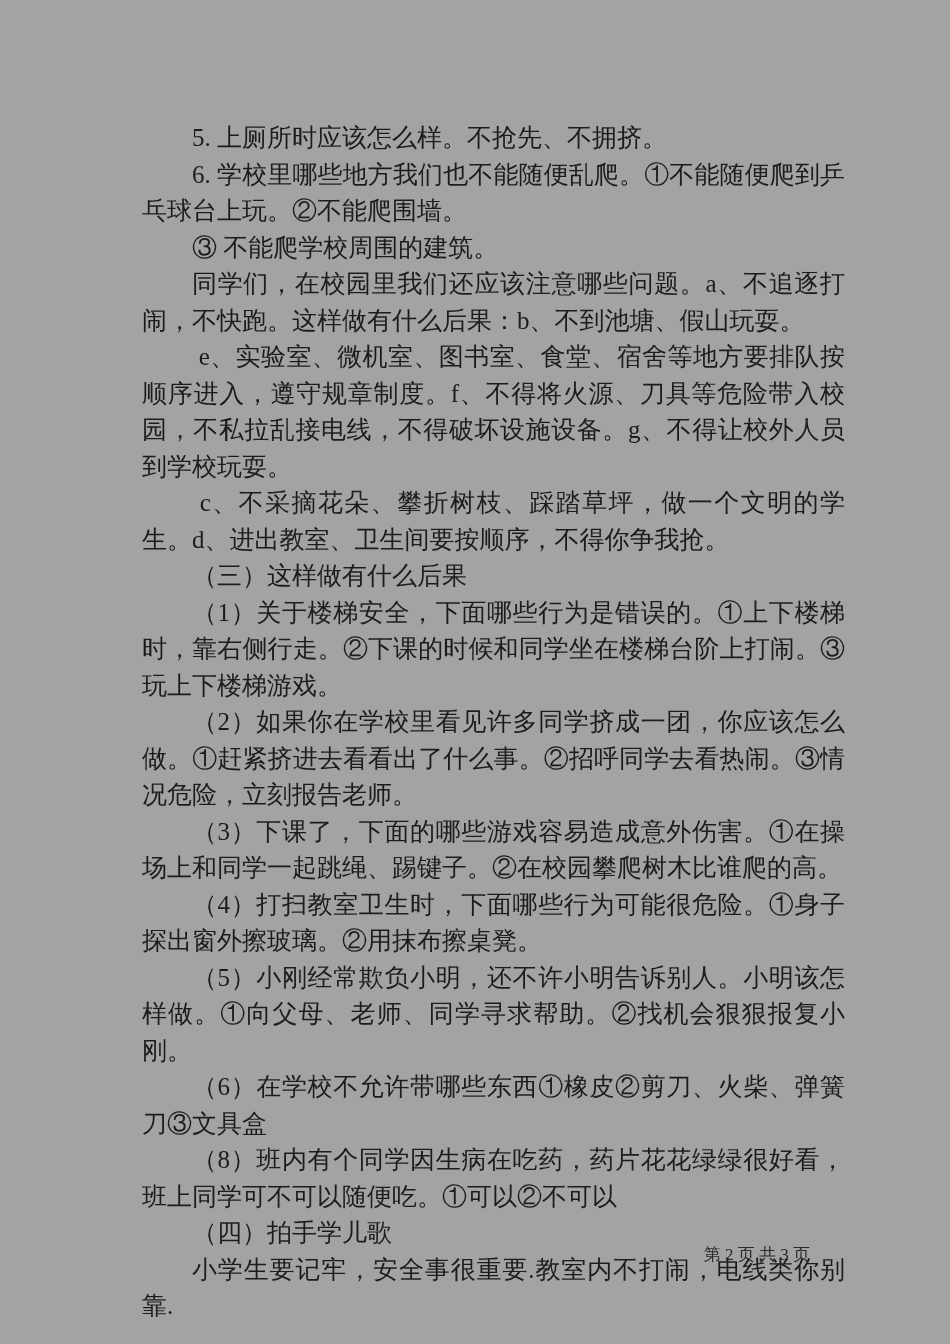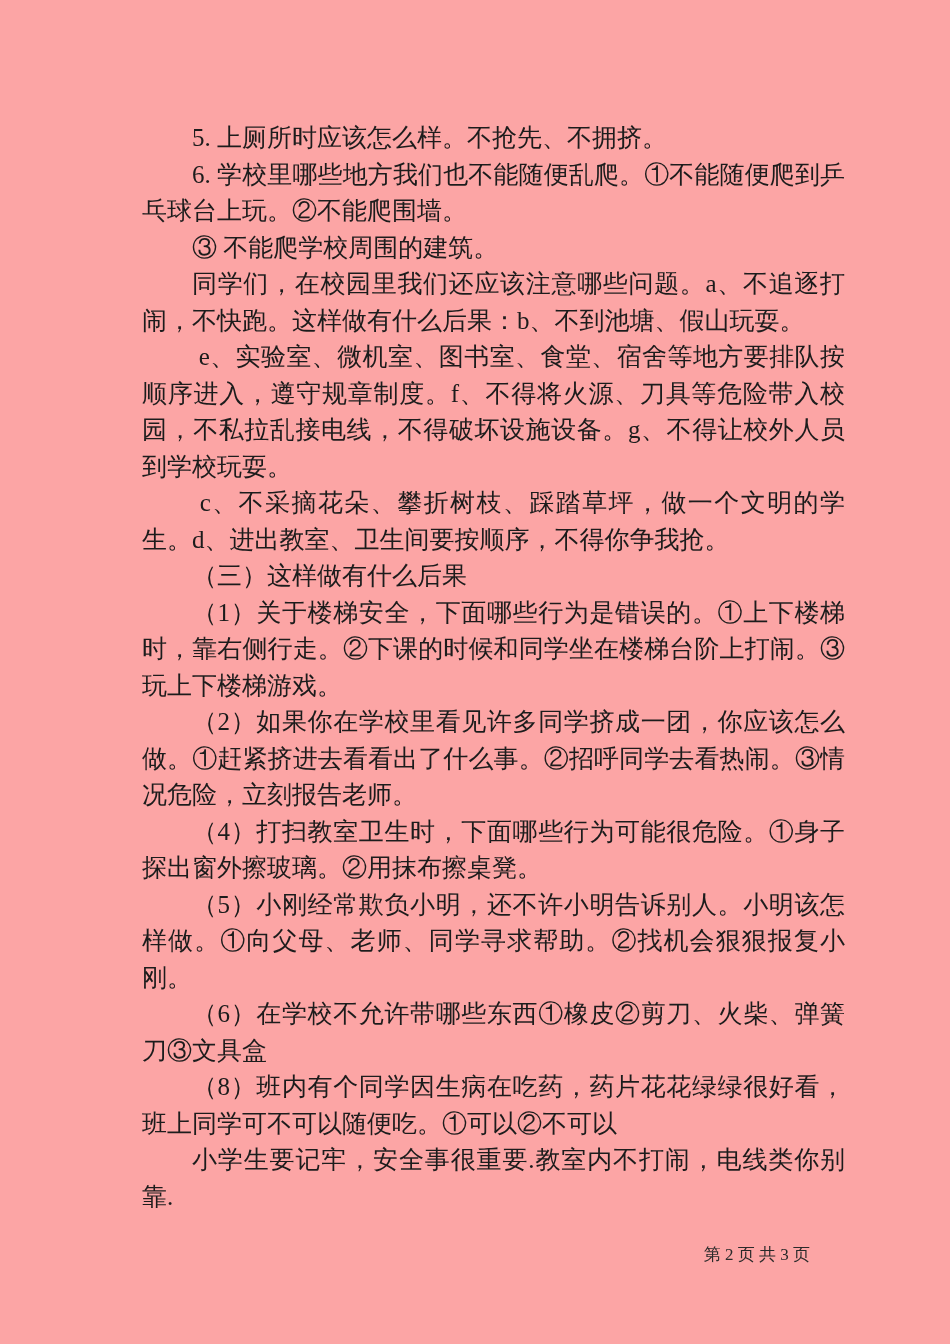--- a/index.html
+++ b/index.html
@@ -4,21 +4,21 @@
 <style>
   html, body {
     margin: 0;
     padding: 0;
     background: #ffffff;
   }
   .page {
     position: relative;
     width: 950px;
     height: 1344px;
-    background: #fca5a5;
+    background: #a3a3a3;
     overflow: hidden;
     font-family: "Liberation Serif", "DejaVu Serif", serif;
   }
   .doc-body {
     position: absolute;
     left: 142px;
     top: 120px;
     width: 703px;
     color: #1c1c1c;
     font-size: 25px;
@@ -52,20 +52,22 @@
   <div class="doc-body">
     <p>5. 上厕所时应该怎么样。不抢先、不拥挤。</p>
     <p>6. 学校里哪些地方我们也不能随便乱爬。①不能随便爬到乒乓球台上玩。②不能爬围墙。</p>
     <p>③ 不能爬学校周围的建筑。</p>
     <p>同学们，在校园里我们还应该注意哪些问题。a、不追逐打闹，不快跑。这样做有什么后果：b、不到池塘、假山玩耍。</p>
     <p>&nbsp;e、实验室、微机室、图书室、食堂、宿舍等地方要排队按顺序进入，遵守规章制度。f、不得将火源、刀具等危险带入校园，不私拉乱接电线，不得破坏设施设备。g、不得让校外人员到学校玩耍。</p>
     <p>&nbsp;c、不采摘花朵、攀折树枝、踩踏草坪，做一个文明的学生。d、进出教室、卫生间要按顺序，不得你争我抢。</p>
     <p>（三）这样做有什么后果</p>
     <p>（1）关于楼梯安全，下面哪些行为是错误的。①上下楼梯时，靠右侧行走。②下课的时候和同学坐在楼梯台阶上打闹。③玩上下楼梯游戏。</p>
     <p>（2）如果你在学校里看见许多同学挤成一团，你应该怎么做。①赶紧挤进去看看出了什么事。②招呼同学去看热闹。③情况危险，立刻报告老师。</p>
+    <p>（3）下课了，下面的哪些游戏容易造成意外伤害。①在操场上和同学一起跳绳、踢键子。②在校园攀爬树木比谁爬的高。</p>
     <p>（4）打扫教室卫生时，下面哪些行为可能很危险。①身子探出窗外擦玻璃。②用抹布擦桌凳。</p>
     <p>（5）小刚经常欺负小明，还不许小明告诉别人。小明该怎样做。①向父母、老师、同学寻求帮助。②找机会狠狠报复小刚。</p>
     <p>（6）在学校不允许带哪些东西①橡皮②剪刀、火柴、弹簧刀③文具盒</p>
     <p>（8）班内有个同学因生病在吃药，药片花花绿绿很好看，班上同学可不可以随便吃。①可以②不可以</p>
+    <p>（四）拍手学儿歌</p>
     <p>小学生要记牢，安全事很重要.教室内不打闹，电线类你别靠.</p>
   </div>
   <div class="page-footer">第 2 页 共 3 页</div>
 </div>
 
 </body></html>

